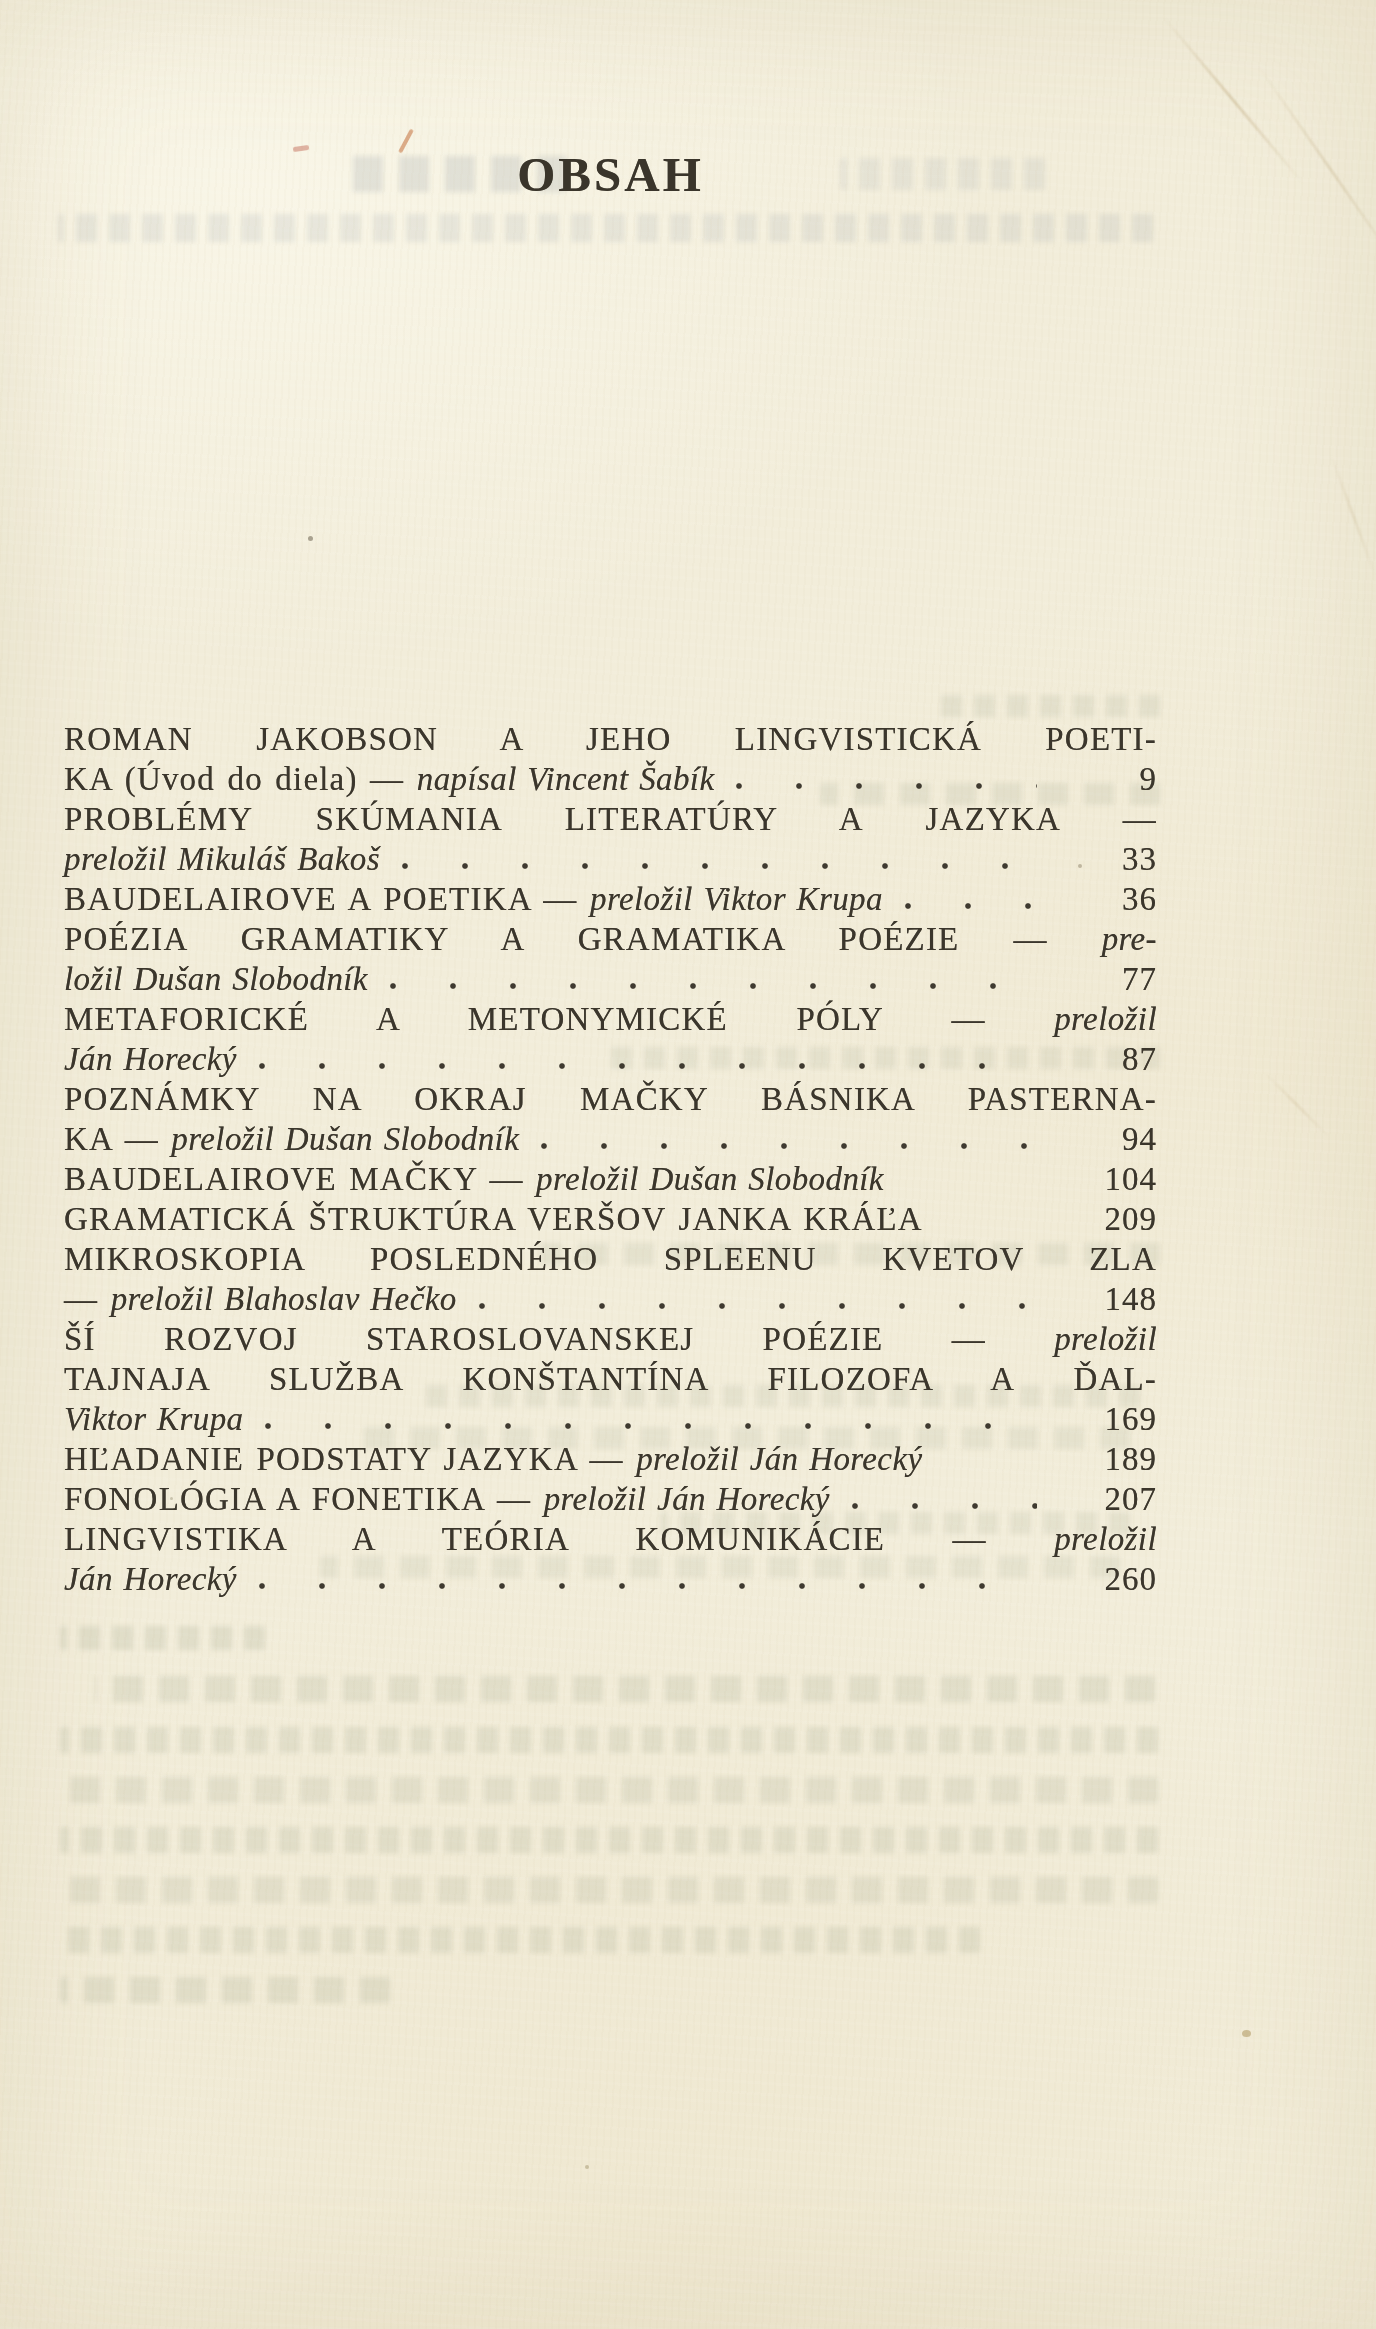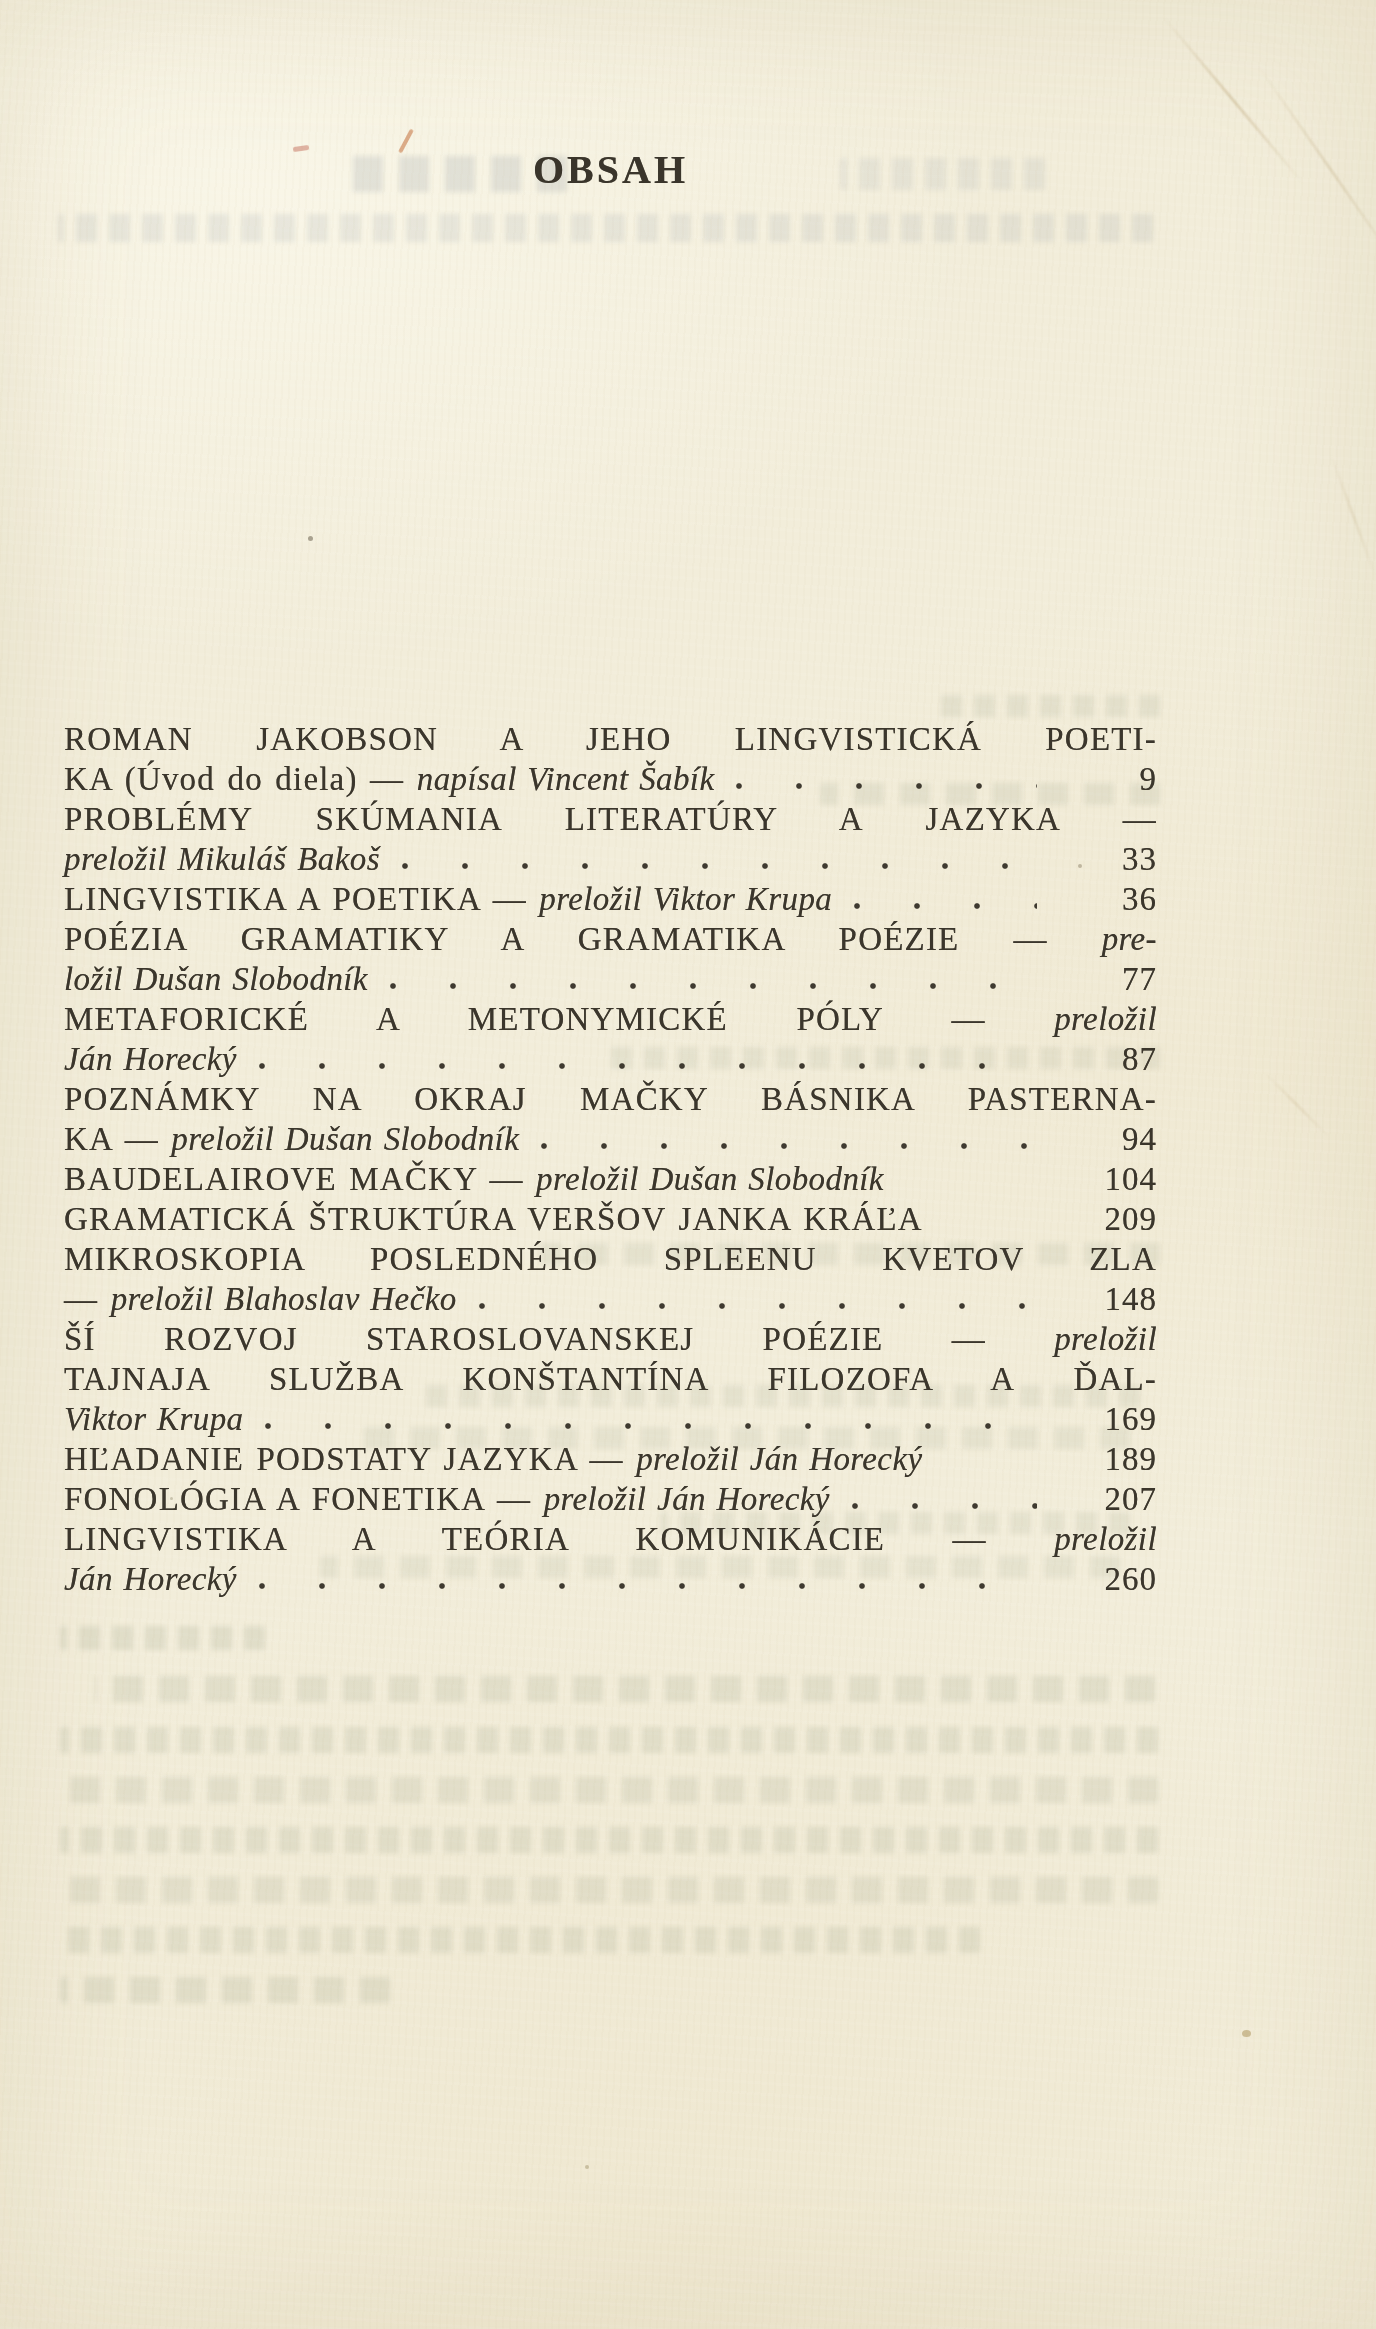--- a/index.html
+++ b/index.html
@@ -21,21 +21,21 @@
     position:absolute;inset:0;pointer-events:none;
     background-image:
       repeating-linear-gradient(93deg, rgba(193,178,136,.045) 0 2px, transparent 2px 7px),
       repeating-linear-gradient(4deg, rgba(255,255,252,.05) 0 3px, transparent 3px 11px);
   }
   .content{position:absolute;left:64px;top:0;width:1093px;}
   .title{
     position:absolute;top:146px;left:0;width:100%;margin:0;
     text-align:center;
     font-family:"Liberation Serif","DejaVu Serif",serif;
-    font-weight:700;font-size:40px;letter-spacing:3px;color:#3a352b;
+    font-weight:700;font-size:49px;letter-spacing:3px;color:#3a352b;
     text-shadow:0 0 .6px rgba(58,53,43,.6);
   }
   .toc{
     position:absolute;top:719px;left:0;width:100%;
     font-size:33px;color:#3b362c;
     text-shadow:0 0 .6px rgba(59,54,44,.7);
   }
   .toc-line{height:40px;line-height:40px;}
   .toc-line.wrap{text-align:justify;text-align-last:justify;}
   .toc-line.entry{display:flex;}
@@ -110,21 +110,21 @@
           <span class="leader dotted"></span>
           <span class="pagenum">9</span>
         </div>
         <div class="toc-line wrap"><span class="entry-text"><span class="seg">PROBLÉMY SKÚMANIA LITERATÚRY A JAZYKA —</span></span></div>
         <div class="toc-line entry">
           <span class="entry-text"><span class="seg it">preložil Mikuláš Bakoš</span></span>
           <span class="leader dotted"></span>
           <span class="pagenum">33</span>
         </div>
         <div class="toc-line entry">
-          <span class="entry-text"><span class="seg">LINGVISTIKA A POETIKA — </span><span class="seg it">preložil Viktor Krupa</span></span>
+          <span class="entry-text"><span class="seg">BAUDELAIROVE A POETIKA — </span><span class="seg it">preložil Viktor Krupa</span></span>
           <span class="leader dotted"></span>
           <span class="pagenum">36</span>
         </div>
         <div class="toc-line wrap"><span class="entry-text"><span class="seg">POÉZIA GRAMATIKY A GRAMATIKA POÉZIE — </span><span class="seg it">pre-</span></span></div>
         <div class="toc-line entry">
           <span class="entry-text"><span class="seg it">ložil Dušan Slobodník</span></span>
           <span class="leader dotted"></span>
           <span class="pagenum">77</span>
         </div>
         <div class="toc-line wrap"><span class="entry-text"><span class="seg">METAFORICKÉ A METONYMICKÉ PÓLY — </span><span class="seg it">preložil</span></span></div>

